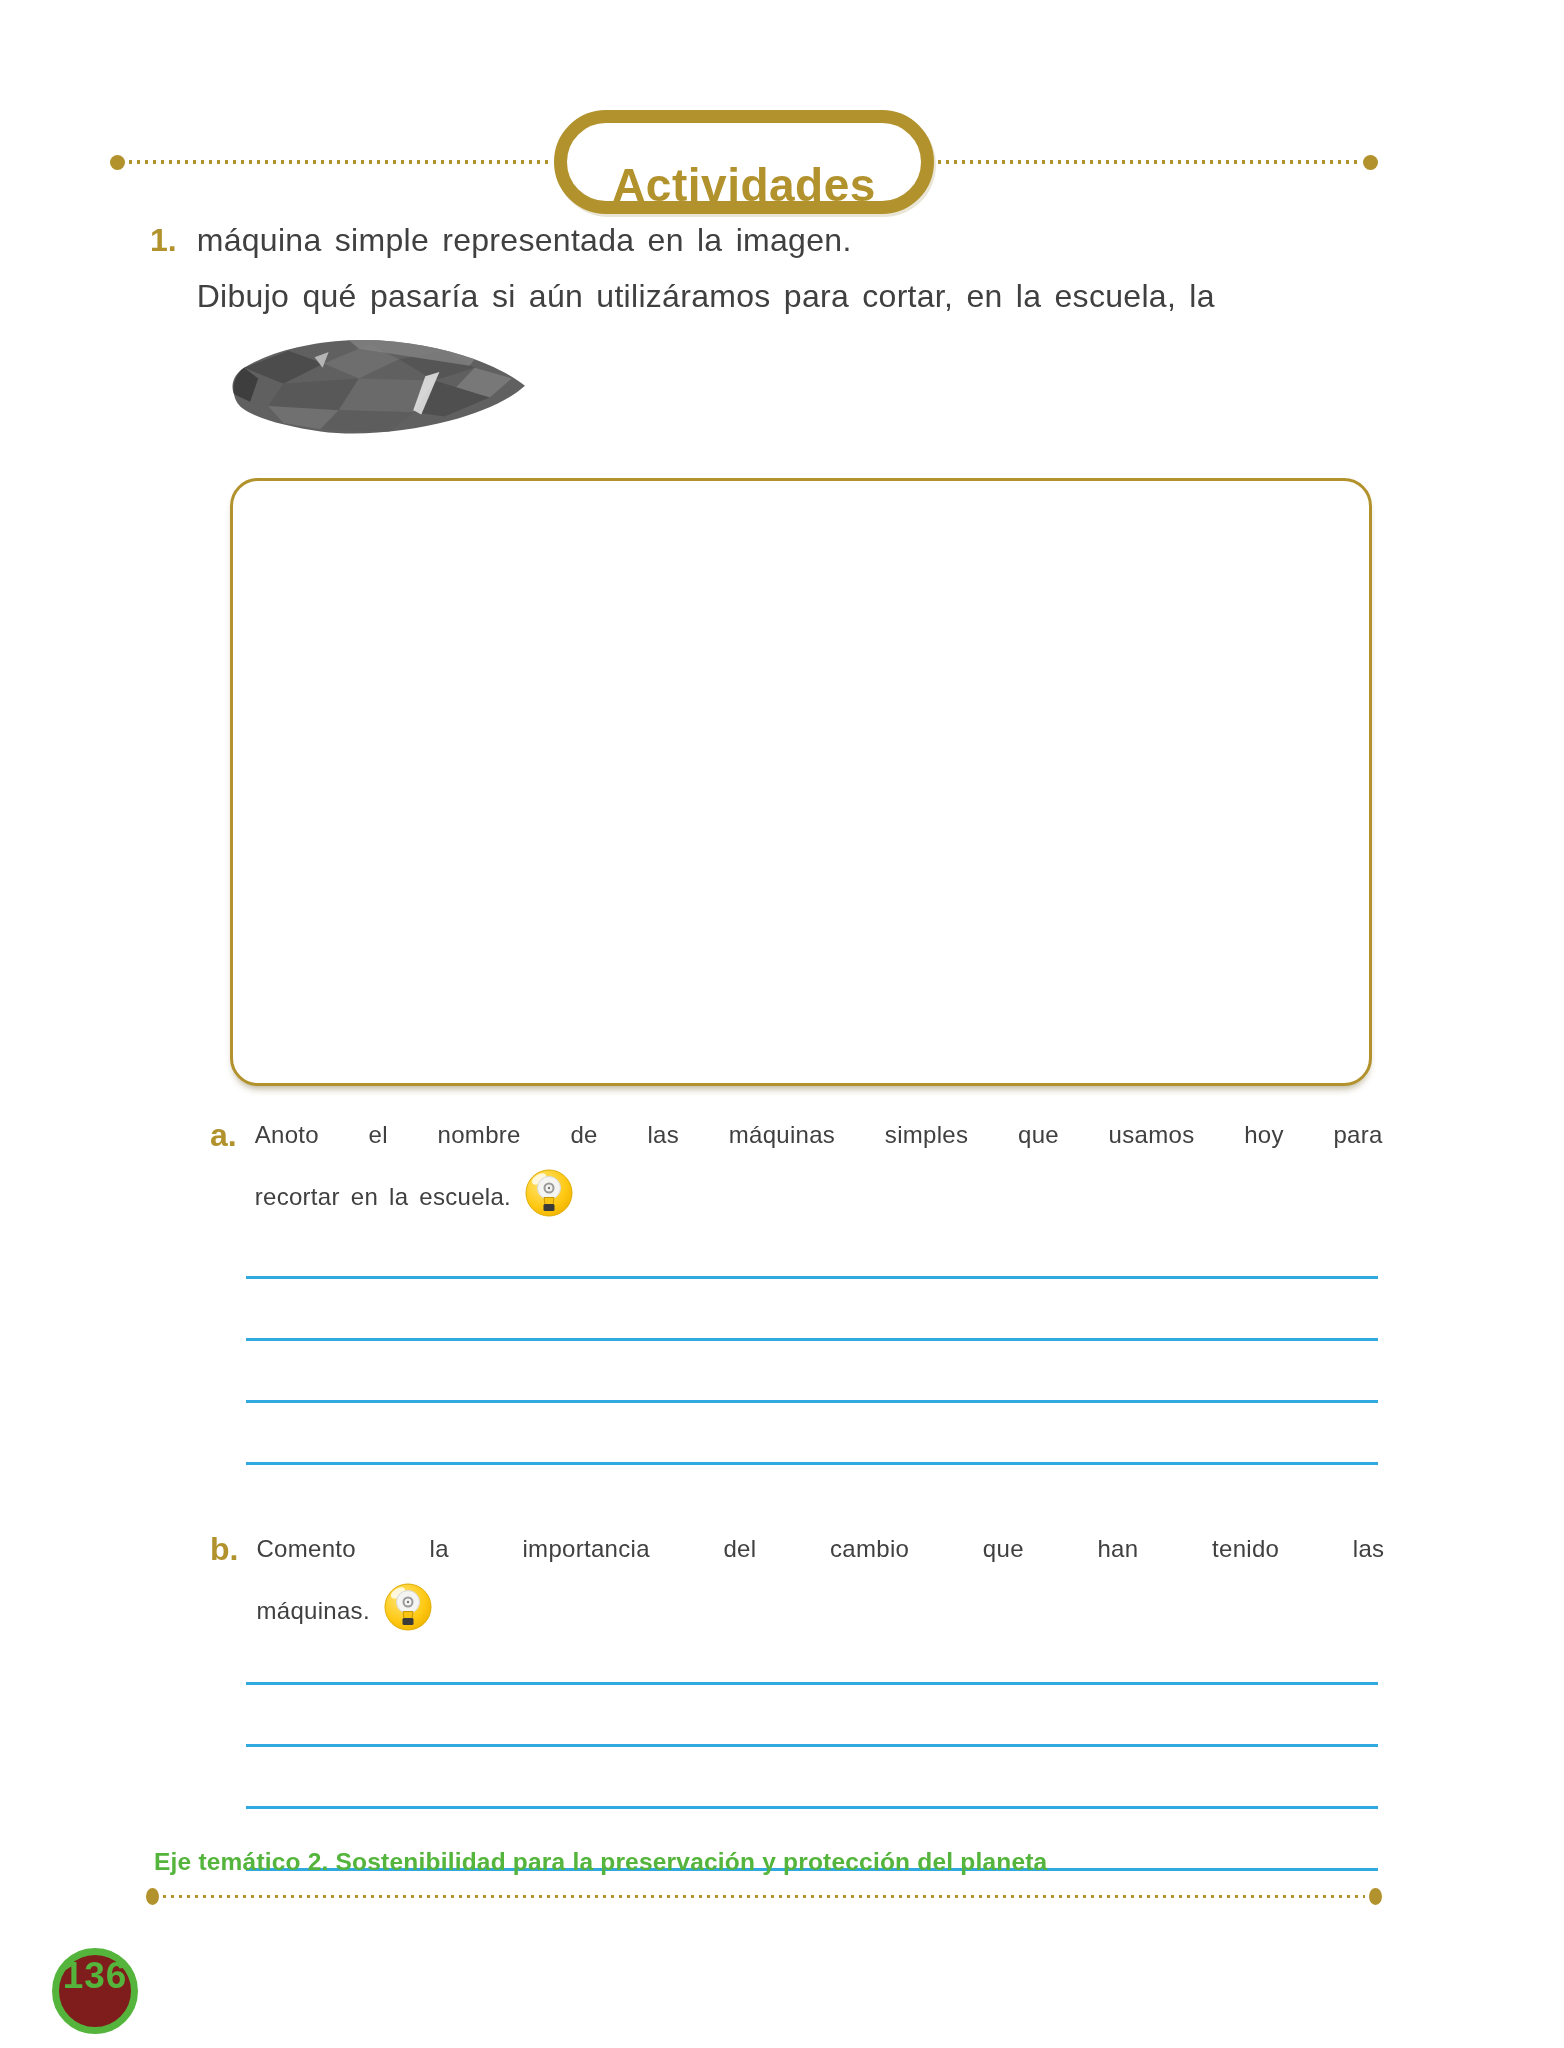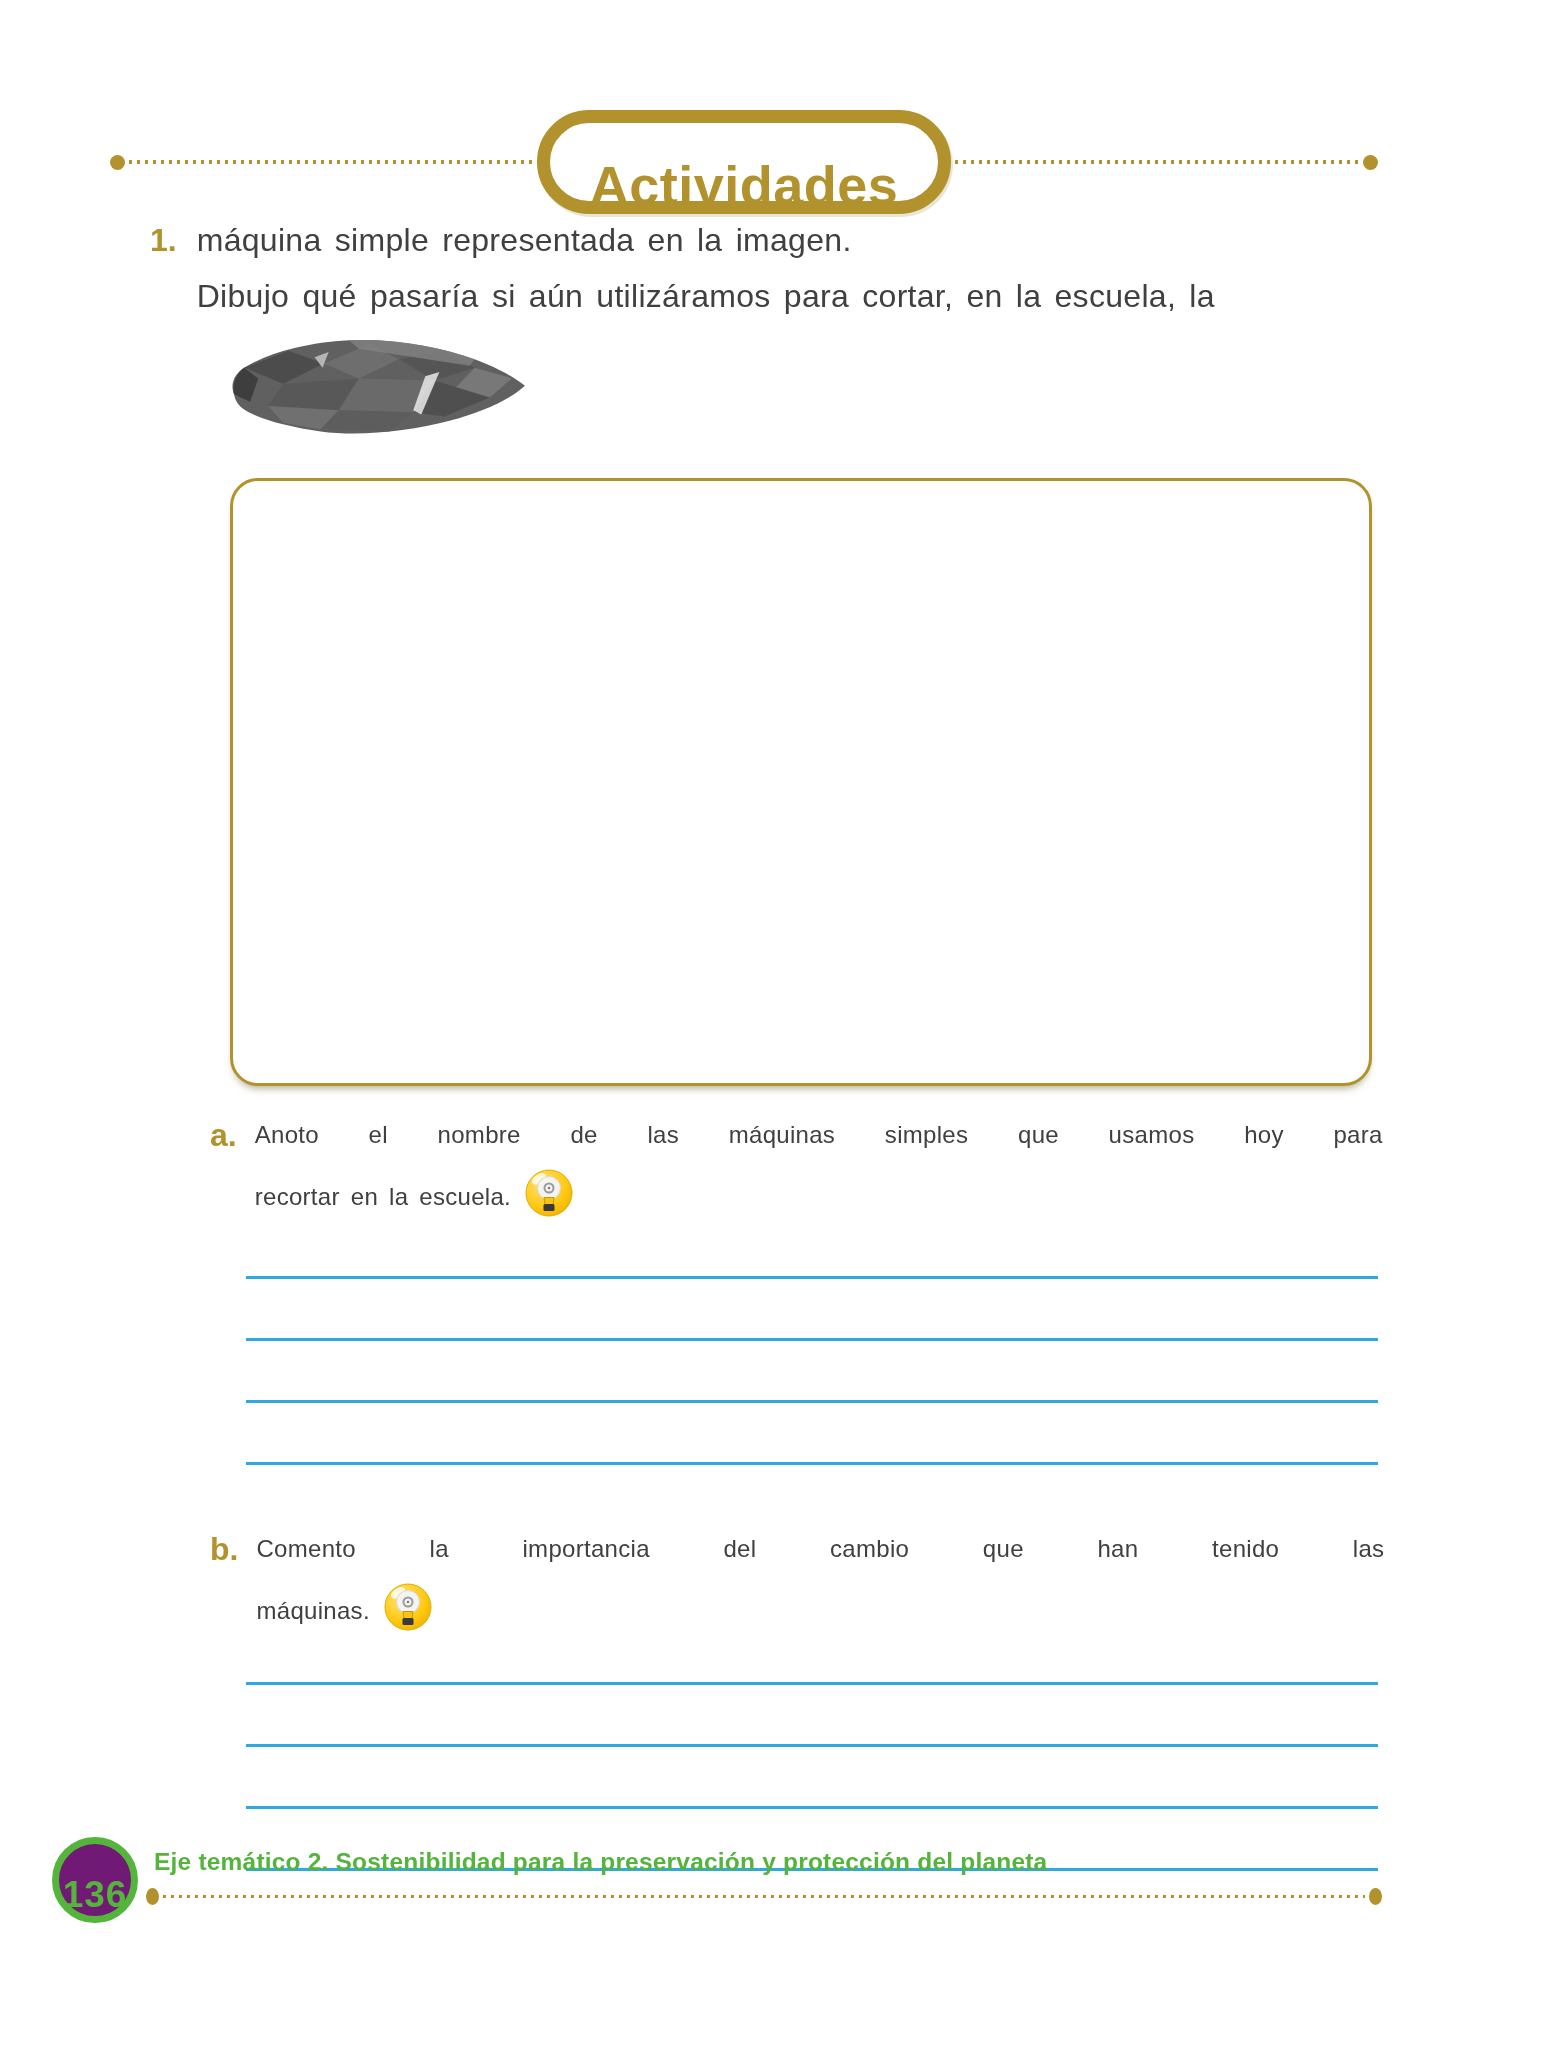--- a/index.html
+++ b/index.html
@@ -11,21 +11,21 @@
   .page{position:relative;width:1564px;height:2048px;background:#fff;overflow:hidden;}
 
   
   .top-band{position:absolute;left:110px;top:106px;width:1268px;height:112px;display:flex;align-items:center;}
   .end-dot{width:15px;height:15px;border-radius:50%;background:var(--gold);flex:0 0 auto;}
   .dotline{flex:1 1 auto;height:4px;margin:0 4px;
     background-image:repeating-linear-gradient(to right,var(--gold) 0 3px,transparent 3px 8px);}
   .pill{flex:0 0 auto;height:104px;min-width:380px;background:#fff;border:13px solid var(--gold);
     border-radius:60px;display:flex;align-items:center;justify-content:center;padding:0 40px;
     box-shadow:2px 3px 0 rgba(140,115,35,.18);}
-  .pill span{font-size:54px;font-weight:700;color:var(--gold);letter-spacing:.5px;margin-top:46px;}
+  .pill span{font-size:46px;font-weight:700;color:var(--gold);letter-spacing:.5px;margin-top:46px;}
 
   
   .item{position:absolute;display:flex;align-items:flex-start;}
   .marker{font-weight:700;color:var(--gold);font-size:32px;line-height:56px;flex:0 0 auto;}
   .item-1{left:150px;top:212px;gap:20px;}
   .item-1 .t-line{font-size:32px;line-height:56px;letter-spacing:.3px;word-spacing:4px;white-space:nowrap;}
 
   .sub{gap:18px;}
   .sub .marker{line-height:62px;}
   .sub .t-line{font-size:24px;line-height:62px;letter-spacing:.3px;word-spacing:4px;white-space:nowrap;}
@@ -48,22 +48,22 @@
   .lines-a{top:1276px;}
   .lines-b{top:1682px;}
   .writing-line{height:0;border-top:3px solid var(--blue);margin-bottom:59px;}
 
   
   .bottom-rule{position:absolute;left:146px;top:1886px;width:1236px;height:20px;display:flex;align-items:center;}
   .b-dot{width:13px;height:17px;border-radius:50%;background:var(--gold);flex:0 0 auto;}
   .b-line{flex:1 1 auto;height:3px;margin:0 4px;
     background-image:repeating-linear-gradient(to right,var(--gold) 0 3px,transparent 3px 8px);}
 
-  .page-badge{position:absolute;left:52px;top:1837px;width:86px;height:86px;border:7px solid var(--green);
-    border-radius:50%;display:flex;align-items:flex-end;justify-content:center;background:#701a75;}
+  .page-badge{position:absolute;left:52px;top:1948px;width:86px;height:86px;border:7px solid var(--green);
+    border-radius:50%;display:flex;align-items:flex-start;justify-content:center;background:#7f1d1d;}
   .page-badge span{font-size:37px;font-weight:700;color:var(--green);letter-spacing:1px;}
   .footer-text{position:absolute;left:154px;top:1848px;width:1100px;font-size:24.5px;font-weight:700;
     color:var(--green);letter-spacing:.2px;}
 </style>
 </head>
 <body>
 
 <div class="page">
 
   <div class="top-band">

